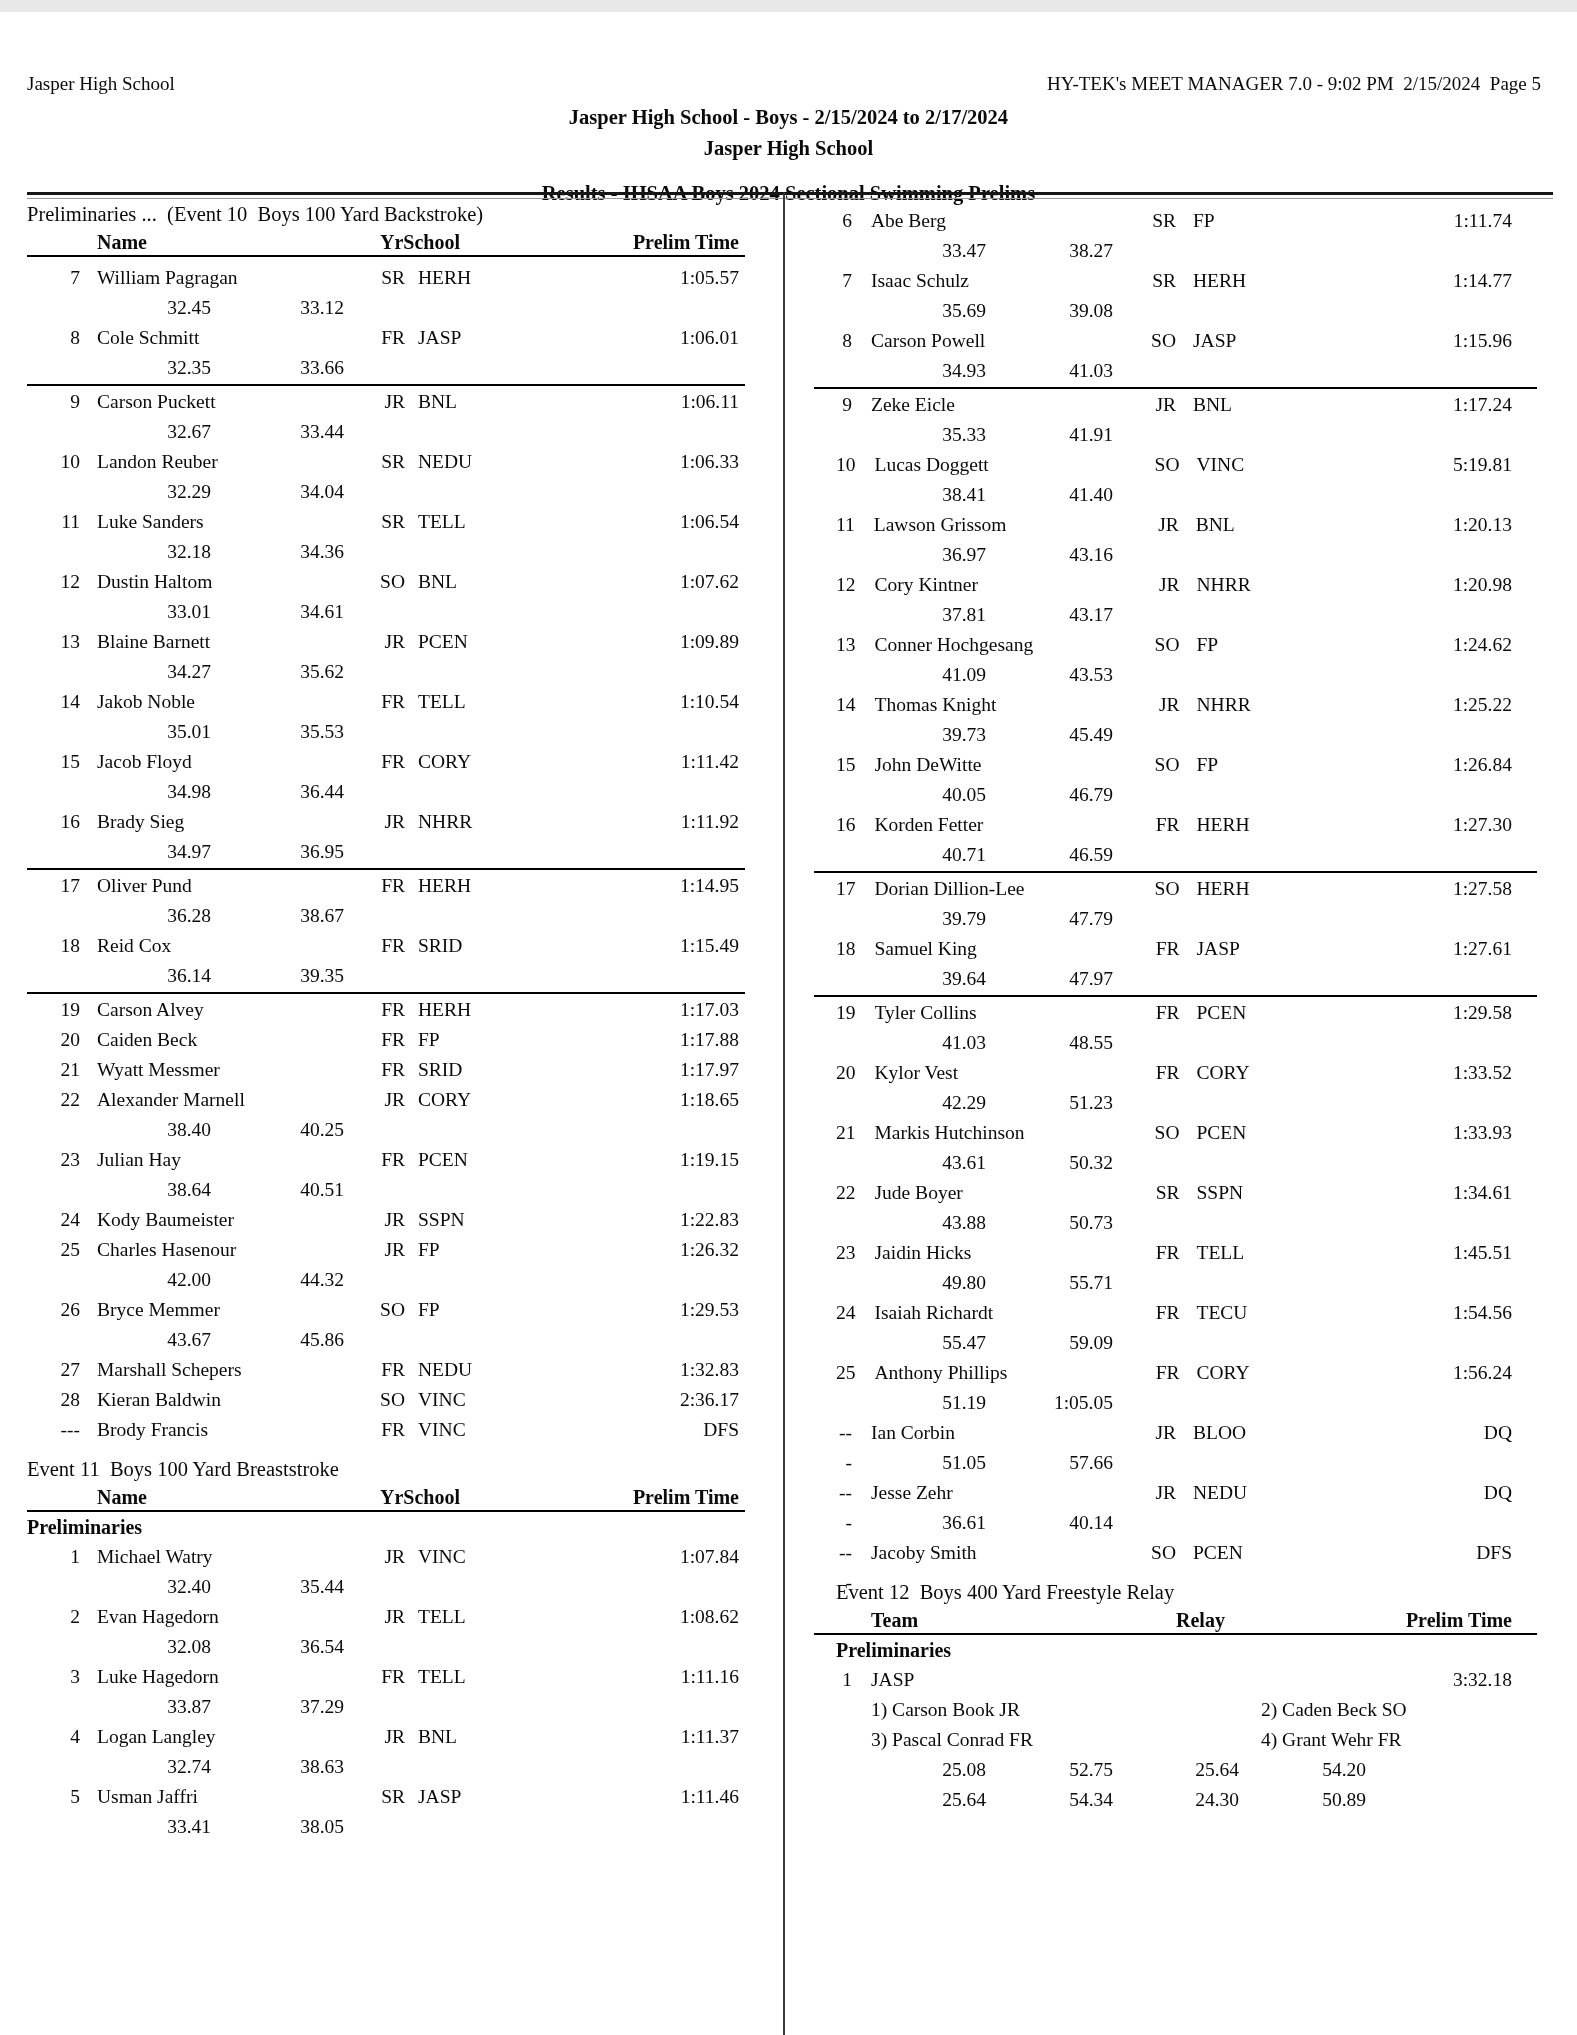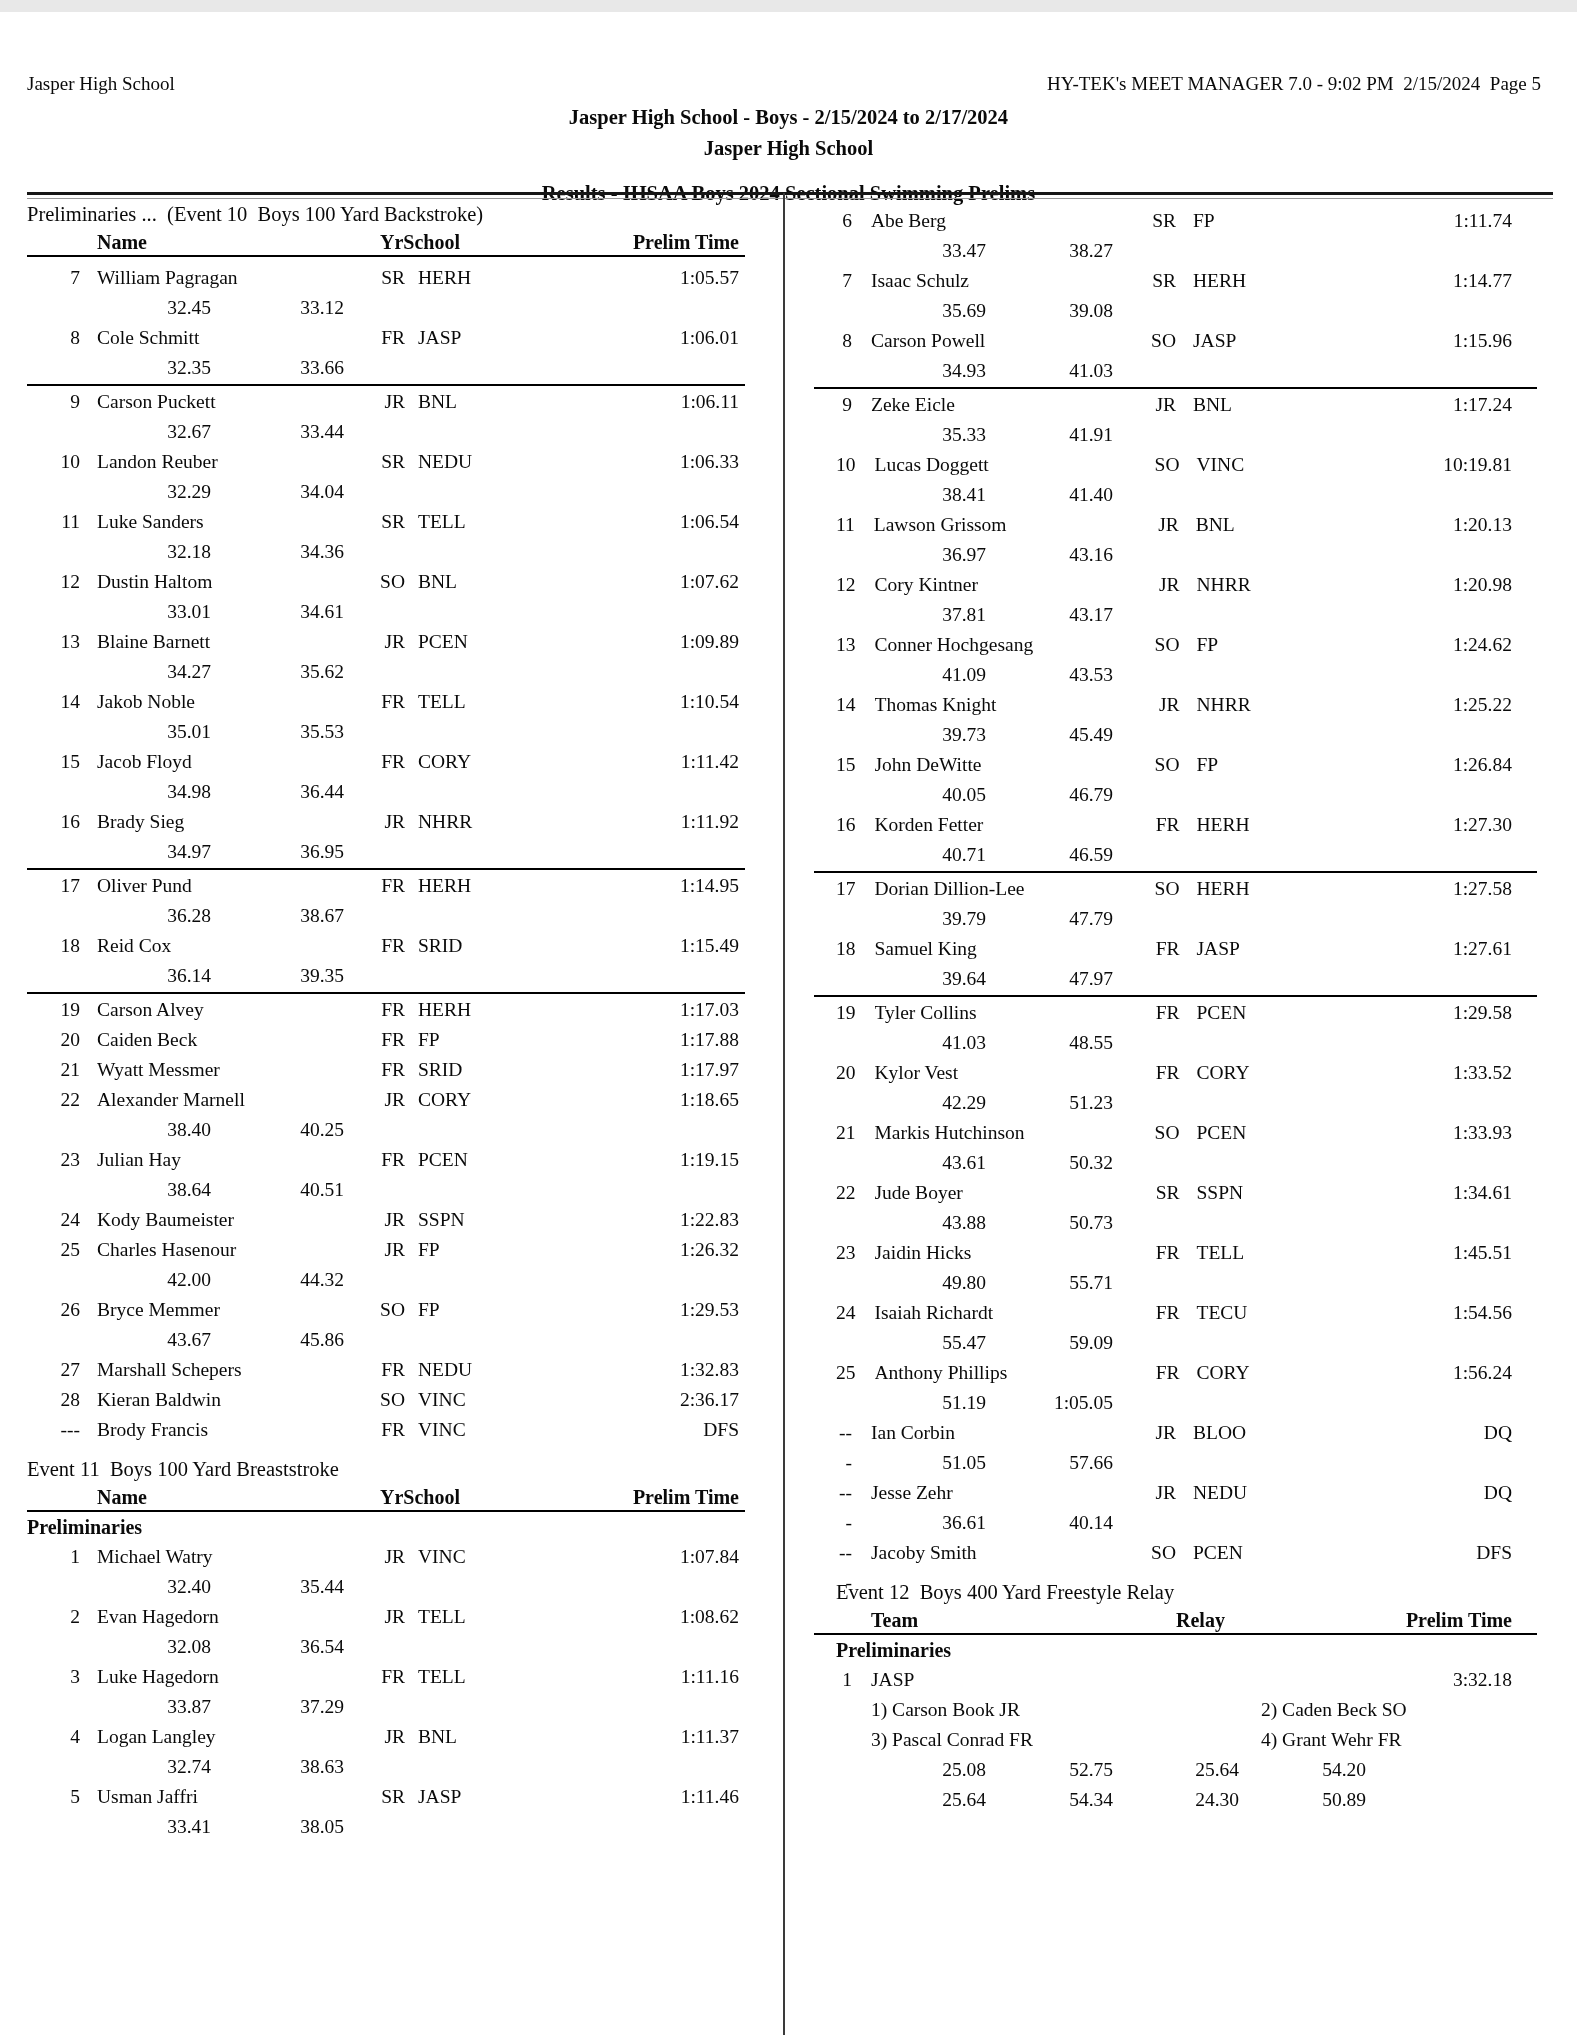--- a/index.html
+++ b/index.html
@@ -411,21 +411,21 @@
         </div>
         <div class="row splits">
           <span class="s sc1">35.33</span>
           <span class="s sc2">41.91</span>
         </div>
         <div class="row main">
           <span class="place">10</span>
           <span class="rname">Lucas Doggett</span>
           <span class="yr">SO</span>
           <span class="school">VINC</span>
-          <span class="ptime">10:19.81</span>
+          <span class="ptime">5:19.81</span>
         </div>
         <div class="row splits">
           <span class="s sc1">38.41</span>
           <span class="s sc2">41.40</span>
         </div>
         <div class="row main">
           <span class="place">11</span>
           <span class="rname">Lawson Grissom</span>
           <span class="yr">JR</span>
           <span class="school">BNL</span>

